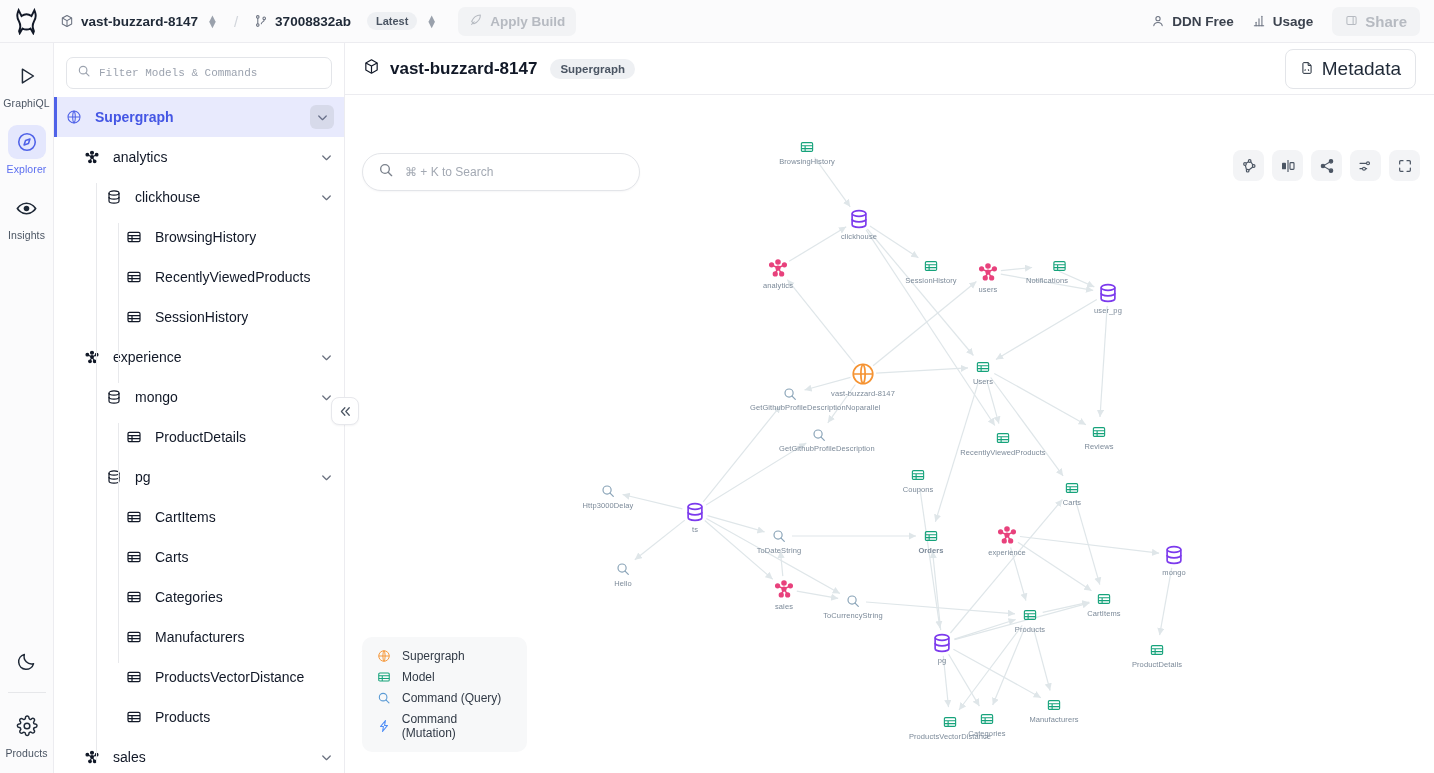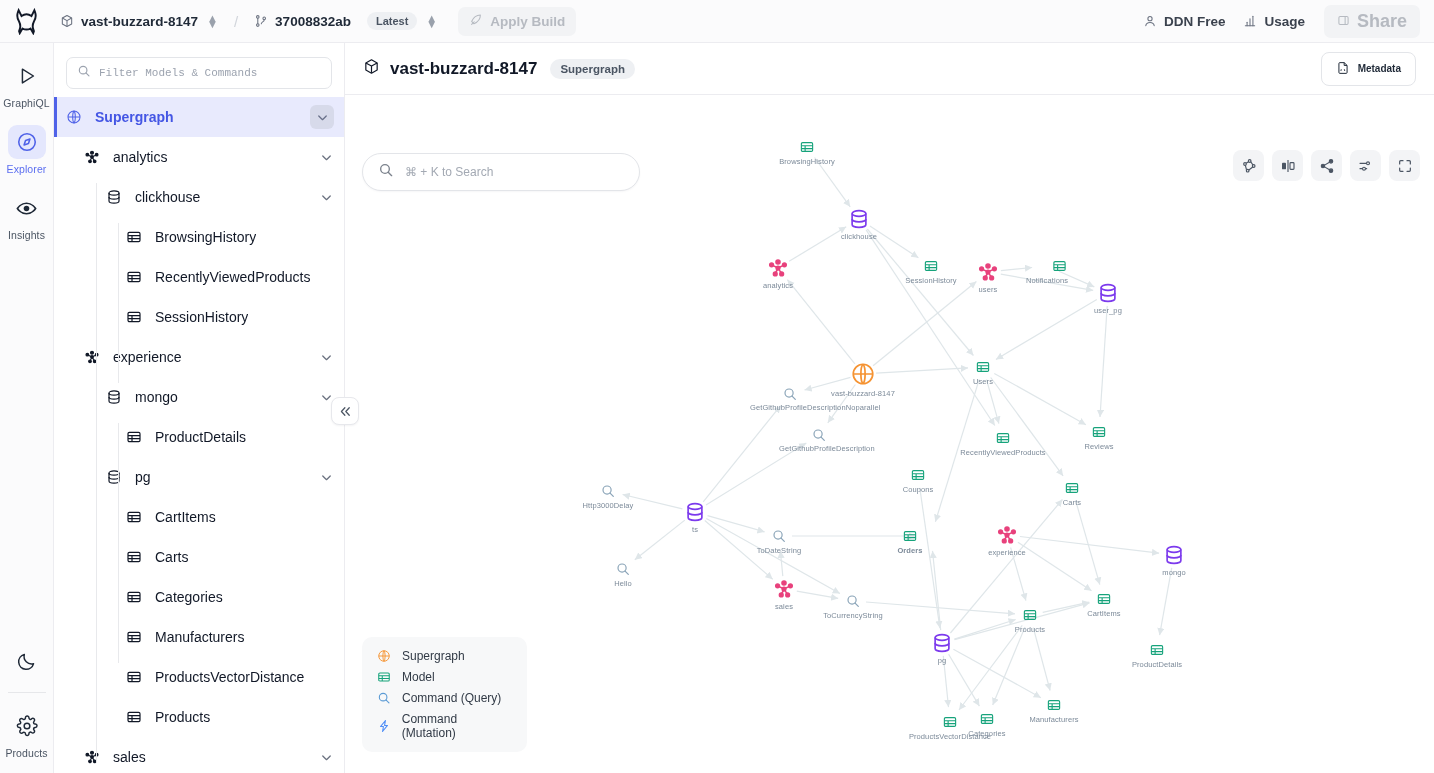--- a/index.html
+++ b/index.html
@@ -45,21 +45,21 @@
     border-radius: 7px; padding: 6px 11px;
     font-size: 13.5px; font-weight: 600; margin-left: 14px;
   }
   .tb-right {
     margin-left: auto; display: flex; align-items: center; gap: 4px; padding-right: 14px;
   }
   .tb-right .tb-item { color:#3b424e; font-weight: 600; font-size: 13.5px; }
   .share-btn {
     display:flex; align-items:center; gap:7px;
     background:#f2f3f5; color:#b6bac1; border-radius:7px;
-    padding: 6px 13px; font-size:18px; font-weight:600; margin-left:8px;
+    padding: 6px 13px; font-size:15px; font-weight:600; margin-left:8px;
   }
 
   
   .rail {
     position: absolute; top: 43px; left: 0; width: 54px; height: 730px;
     background: #fbfbfc; border-right: 1px solid #ececf0;
     display: flex; flex-direction: column; align-items: center;
   }
   .rail-item {
     width: 46px; margin-top: 16px;
@@ -130,21 +130,21 @@
     display: flex; align-items: center; padding: 0 18px;
   }
   .mh-title { font-size: 17px; font-weight: 700; color: #111827; margin-left: 10px; }
   .mh-pill {
     margin-left: 13px; background: #eef0f3; color: #4b5563;
     font-size: 11.5px; font-weight: 600; border-radius: 11px; padding: 4px 10px;
   }
   .metadata-btn {
     margin-left: auto; display: flex; align-items: center; gap: 8px;
     border: 1px solid #e3e5e9; border-radius: 8px; padding: 8px 14px;
-    font-size: 10px; font-weight: 700; color: #1f2937; background:#fff;
+    font-size: 19px; font-weight: 400; color: #1f2937; background:#fff;
   }
 
   .canvas { position: absolute; top: 52px; left: 0; width: 1089px; height: 678px; background: #fff; overflow: hidden; }
 
   .search-pill {
     position: absolute; left: 17px; top: 58px; width: 278px; height: 38px;
     background: #fff; border: 1px solid #e3e5e9; border-radius: 19px;
     display: flex; align-items: center; gap: 11px; padding: 0 15px;
     box-shadow: 0 1px 2px rgba(16,24,40,.04);
     z-index: 20;
@@ -806,21 +806,21 @@
           </div>
           <div class="node" style="left: 434px; top: 441px;">
             <span class="nicon">
               <svg width="15" height="15" viewBox="0 0 24 24" fill="none" stroke="#8aa4b8" stroke-width="1.9" stroke-linecap="round">
                 <circle cx="10.5" cy="10.5" r="6.5"></circle>
                 <path d="M15.3 15.3 20.5 20.5"></path>
               </svg>
             </span>
             <div class="nlabel">ToDateString</div>
           </div>
-          <div class="node" style="left: 565px; top: 441px; font-weight: bold;">
+          <div class="node" style="left: 586px; top: 441px; font-weight: bold;">
             <span class="nicon">
               <svg width="15" height="15" viewBox="0 0 24 24" fill="none" stroke="#16a37b" stroke-width="1.8">
                 <rect x="3" y="5" width="18" height="14" rx="2"></rect>
                 <path d="M3 10h18M3 14.5h18M9 10v9"></path>
               </svg>
             </span>
             <div class="nlabel">Orders</div>
           </div>
           <div class="node" style="left: 662px; top: 440px;">
             <span class="nicon">

